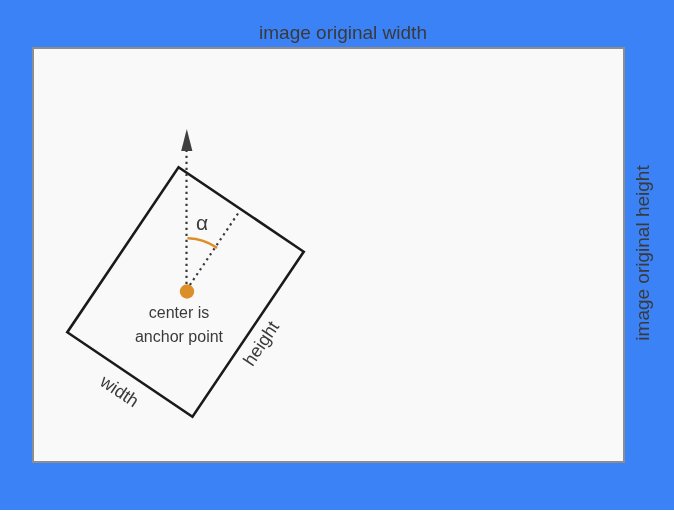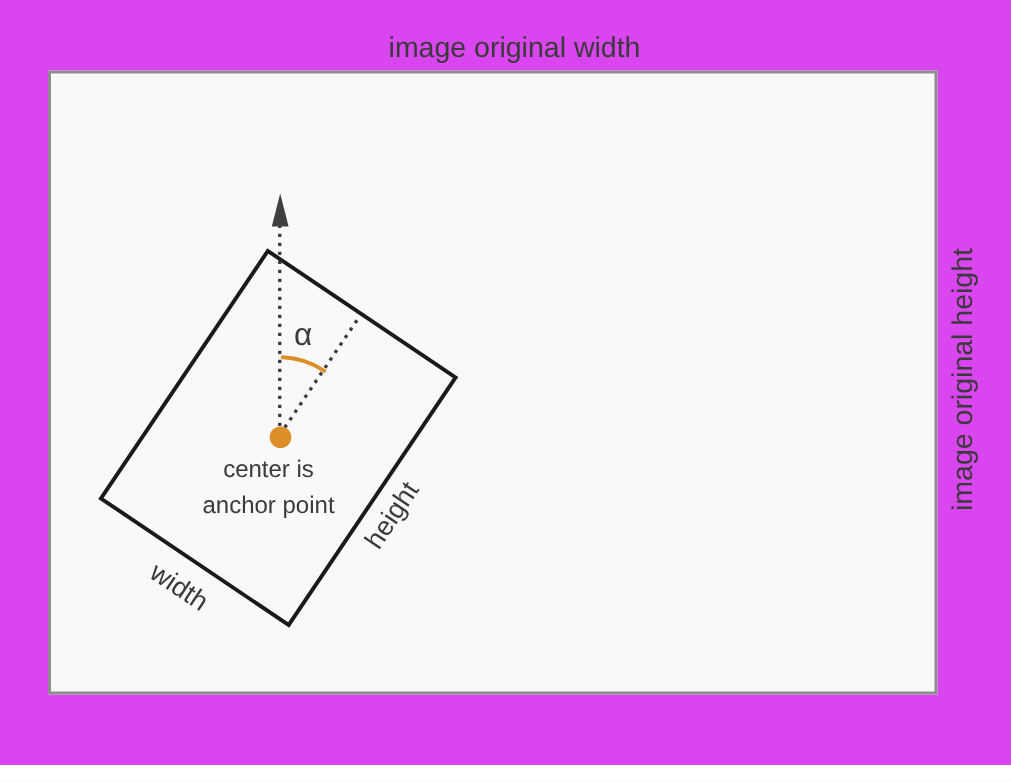--- a/index.html
+++ b/index.html
@@ -5,21 +5,21 @@
   html, body {
     margin: 0;
     padding: 0;
     background: #ffffff;
     font-family: "Liberation Sans", sans-serif;
   }
   #stage {
     position: relative;
     width: 674px;
     height: 510px;
-    background: #d946ef;
+    background: #3b82f6;
     overflow: hidden;
     color: #3a3a3a;
   }
   .frame {
     position: absolute;
     left: 32px;
     top: 47px;
     width: 589px;
     height: 412px;
     background: #f9f9f9;

